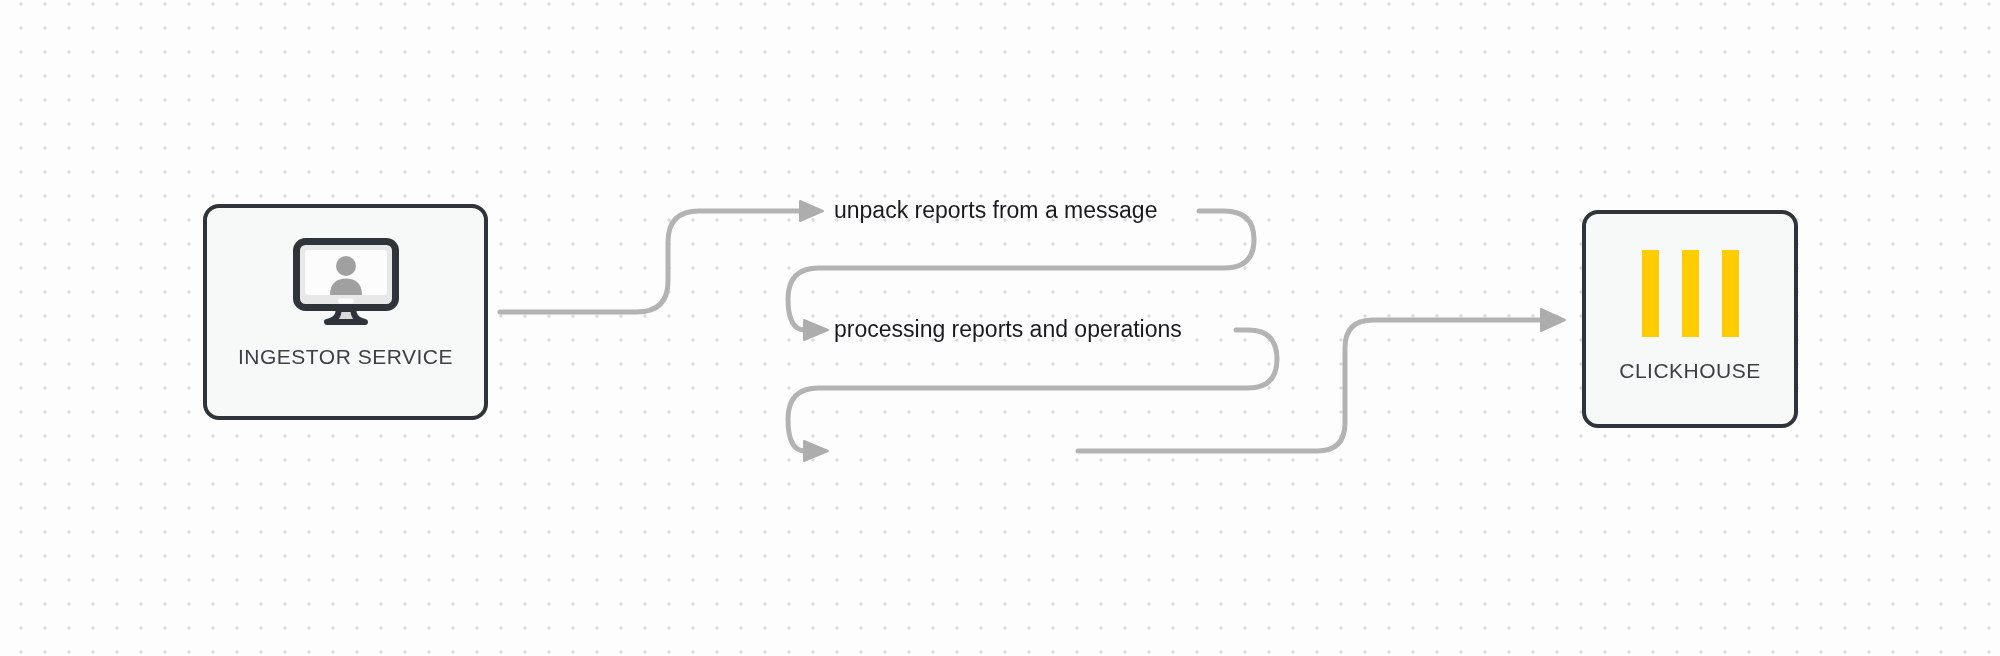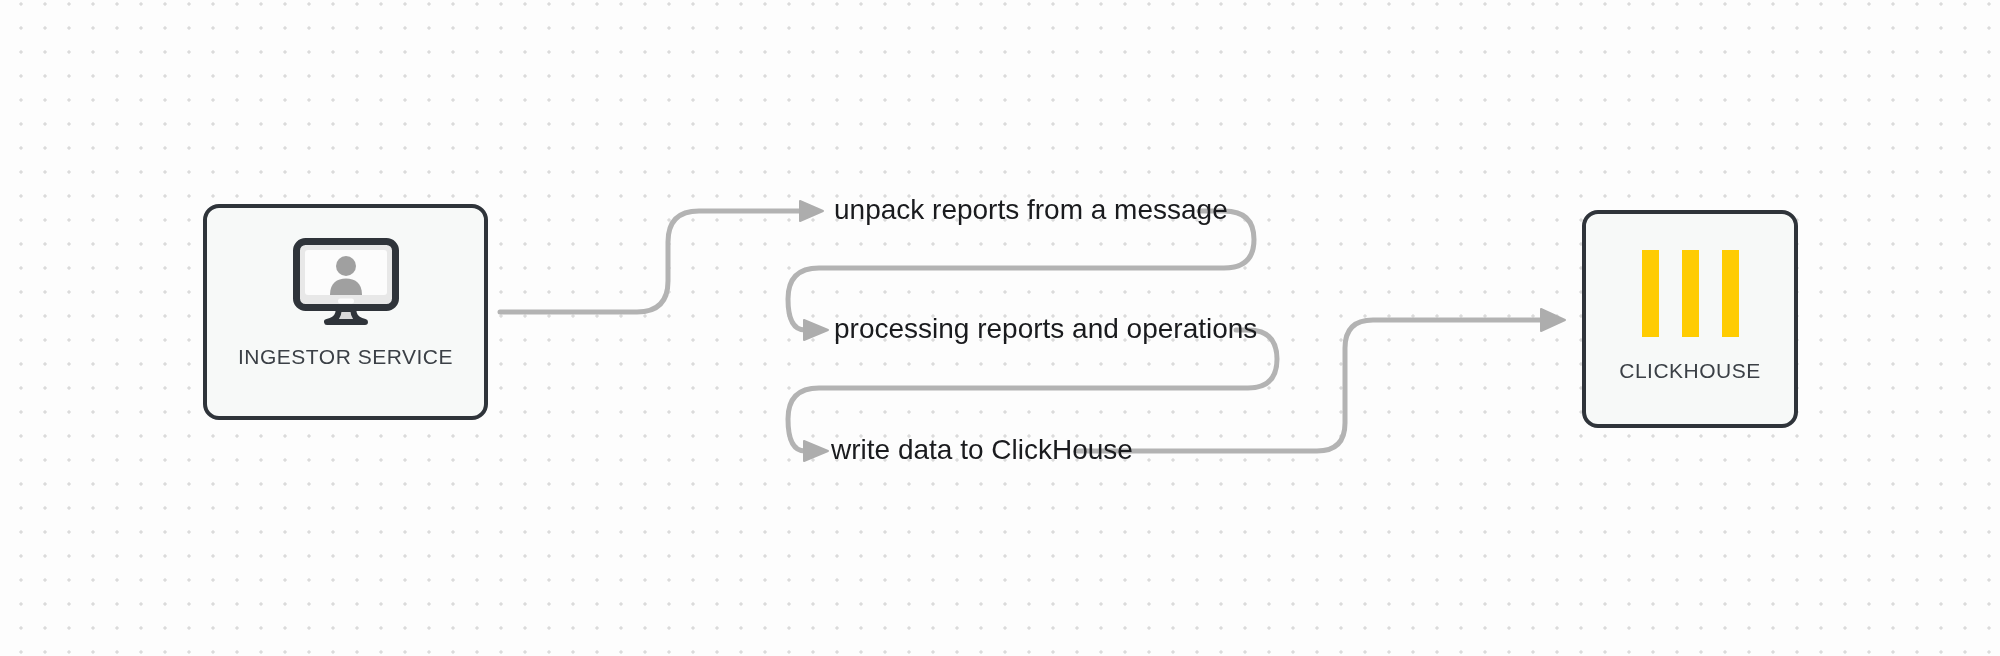--- a/index.html
+++ b/index.html
@@ -81,21 +81,21 @@
     width: 17px;
     height: 87px;
     background: #ffcc02;
   }
   .node-clickhouse .node-label {
     margin-top: 22px;
   }
   .step-label {
     position: absolute;
     transform: translateY(-52%);
-    font-size: 28px;
+    font-size: 23px;
     font-weight: 500;
     color: #1a1b1e;
     white-space: nowrap;
   }
   .step-1 { left: 834px; top: 211px; }
   .step-2 { left: 834px; top: 330px; text-align: center; }
   .step-3 { left: 831px; top: 451px; }
 </style>
 </head>
 <body>
@@ -133,15 +133,14 @@
       <circle cx="53" cy="28" r="10" fill="#a0a0a0"></circle>
       <path d="M37 57 C37 45 44 40.5 53 40.5 C62 40.5 69 45 69 57 Z" fill="#a0a0a0"></path>
       <rect x="45" y="60.5" width="16" height="5" rx="2.5" fill="#fcfcfc"></rect>
       <path d="M46 71 L45 76 Q43 82.5 34 84 L72 84 Q63 82.5 61 76 L60 71 Z" fill="#d9d9d9" stroke="#2f343a" stroke-width="6" stroke-linejoin="round"></path>
     </svg>
     <div class="node-label">INGESTOR SERVICE</div>
   </div>
 
   <div class="step-label step-1">unpack reports from a message</div>
   <div class="step-label step-2">processing reports and operations</div>
-  <div class="step-label step-3">write data to ClickHouse</div>
 
 </div>
 
 </body></html>

